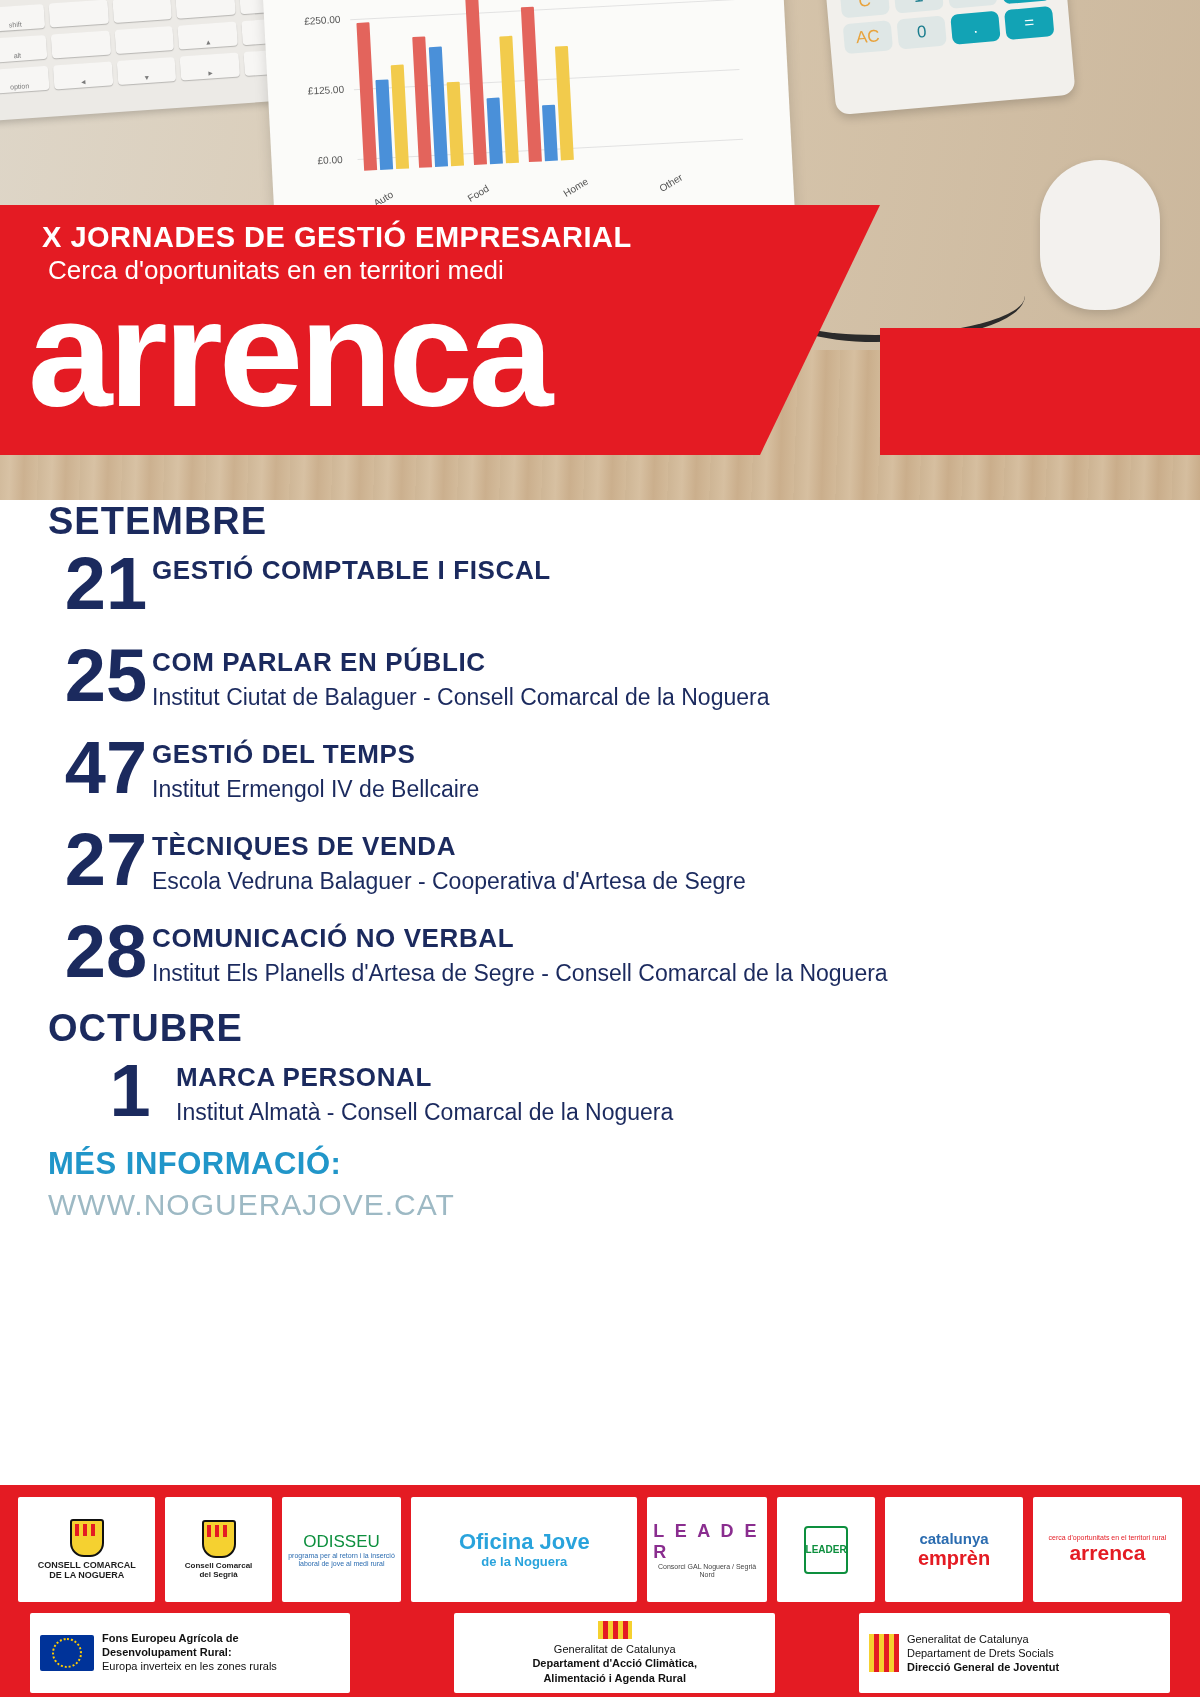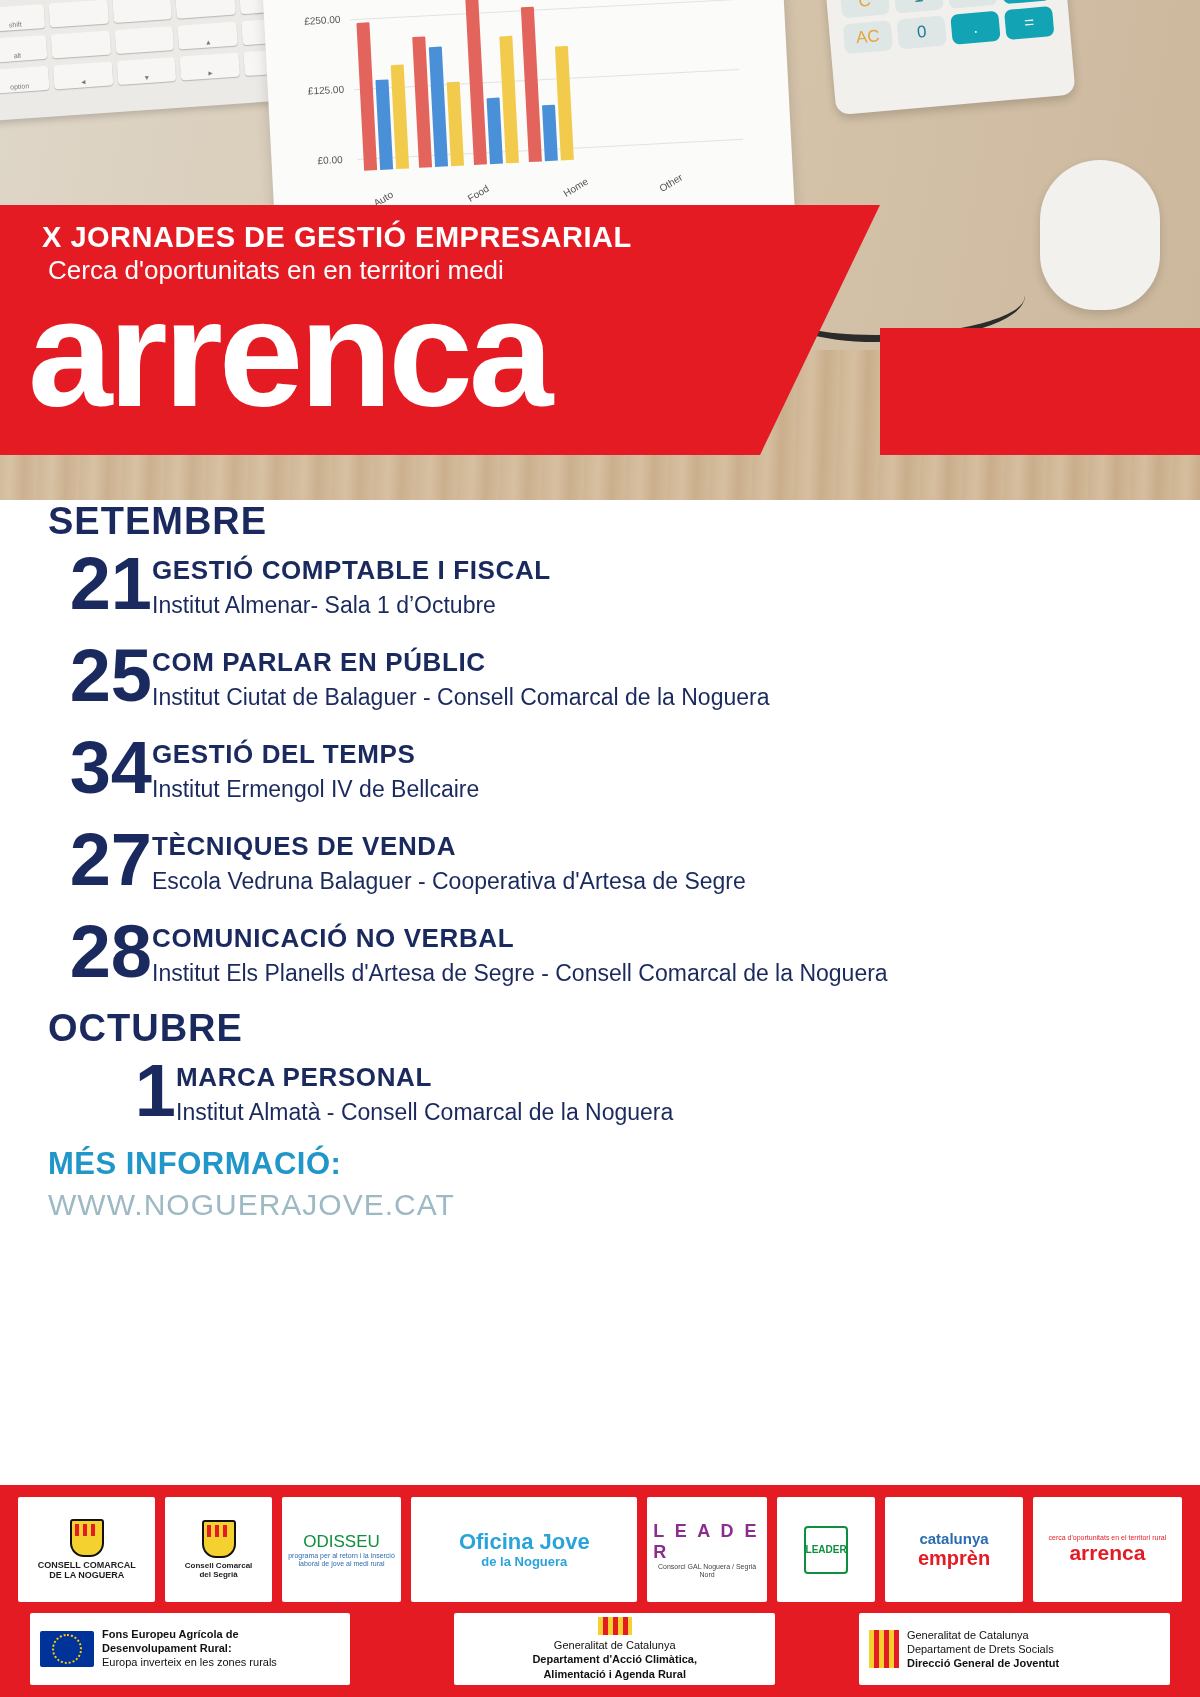--- a/index.html
+++ b/index.html
@@ -97,21 +97,21 @@
   }
 
   
   .content{position:absolute;left:0;top:500px;width:1044px;height:985px;background:#fff;}
   .month{
     color:#1b2a5e;font-weight:bold;font-size:38px;letter-spacing:1px;margin:0 0 4px 48px;
   }
   .month.oct{margin-top:8px;}
   .event{position:relative;display:flex;align-items:flex-start;margin:0 0 18px 60px;}
   .day{
-    color:#1b2a5e;font-weight:bold;font-size:74px;line-height:74px;min-width:92px;text-align:right;
+    color:#1b2a5e;font-weight:bold;font-size:74px;line-height:74px;min-width:92px;text-align:center;
   }
   .day.one{min-width:92px;padding-left:24px;}
   .ev-text{padding-top:8px;}
   .ev-title{color:#1b2a5e;font-weight:bold;font-size:26px;letter-spacing:.6px;margin-bottom:6px;}
   .ev-place{color:#1b2a5e;font-size:23px;font-weight:400;}
   .moreinfo{color:#2196c9;font-weight:bold;font-size:31px;margin:14px 0 6px 48px;letter-spacing:.5px;}
   .url{color:#9db9c4;font-weight:normal;font-size:30px;margin-left:48px;letter-spacing:1px;}
 
   
   .footer{
@@ -125,21 +125,21 @@
     padding:6px 6px;box-sizing:border-box;height:105px;
   }
   .logo .lt{font-size:9px;color:#1d1d1d;text-align:right;line-height:1.15;font-weight:bold;}
   .shield{width:30px;height:34px;background:#f5d130;border:2px solid #111;
     border-radius:3px 3px 14px 14px;margin-bottom:3px;position:relative;}
   .shield:before{content:"";position:absolute;left:3px;top:3px;width:22px;height:12px;
     background:repeating-linear-gradient(90deg,#e41b23 0 4px,#f5d130 4px 8px);}
   .logos-row2{
     position:absolute;left:30px;top:128px;width:1140px;display:flex;gap:14px;align-items:stretch;
   }
-  .wbox{background:#fff;border-radius:2px;display:flex;align-items:center;padding:7px 10px;box-sizing:border-box;height:72px;}
+  .wbox{background:#fff;border-radius:2px;display:flex;align-items:center;padding:7px 10px;box-sizing:border-box;height:80px;}
   .euflag{width:54px;height:36px;background:#039;border-radius:2px;position:relative;flex:none;margin-right:8px;}
   .euflag .stars{position:absolute;left:50%;top:50%;width:26px;height:26px;transform:translate(-50%,-50%);
     border-radius:50%;border:2px dotted #fc0;}
   .fe-txt{font-size:11px;color:#111;line-height:1.25;}
   .fe-txt b{font-weight:bold;}
   .gencat-bars{width:30px;height:38px;background:
      repeating-linear-gradient(90deg,#f5d130 0 5px,#e41b23 5px 10px);margin-right:8px;flex:none;}
   .gt{font-size:11px;color:#111;line-height:1.3;}
   .gt .b{font-weight:bold;}
   .center-col{flex-direction:column;justify-content:center;align-items:center;}
@@ -249,34 +249,33 @@
   </div>
 
   <div class="content">
 
     <div class="month">SETEMBRE</div>
 
     <div class="event">
       <div class="day">21</div>
       <div class="ev-text">
         <div class="ev-title">GESTIÓ COMPTABLE I FISCAL</div>
-        <div class="ev-place">Institut Almenar- Sala 1 d’Octubre</div>
       </div>
     </div>
 
     <div class="event">
       <div class="day">25</div>
       <div class="ev-text">
         <div class="ev-title">COM PARLAR EN PÚBLIC</div>
         <div class="ev-place">Institut Ciutat de Balaguer - Consell Comarcal de la Noguera</div>
       </div>
     </div>
 
     <div class="event">
-      <div class="day">34</div>
+      <div class="day">47</div>
       <div class="ev-text">
         <div class="ev-title">GESTIÓ DEL TEMPS</div>
         <div class="ev-place">Institut Ermengol IV de Bellcaire</div>
       </div>
     </div>
 
     <div class="event">
       <div class="day">27</div>
       <div class="ev-text">
         <div class="ev-title">TÈCNIQUES DE VENDA</div>

